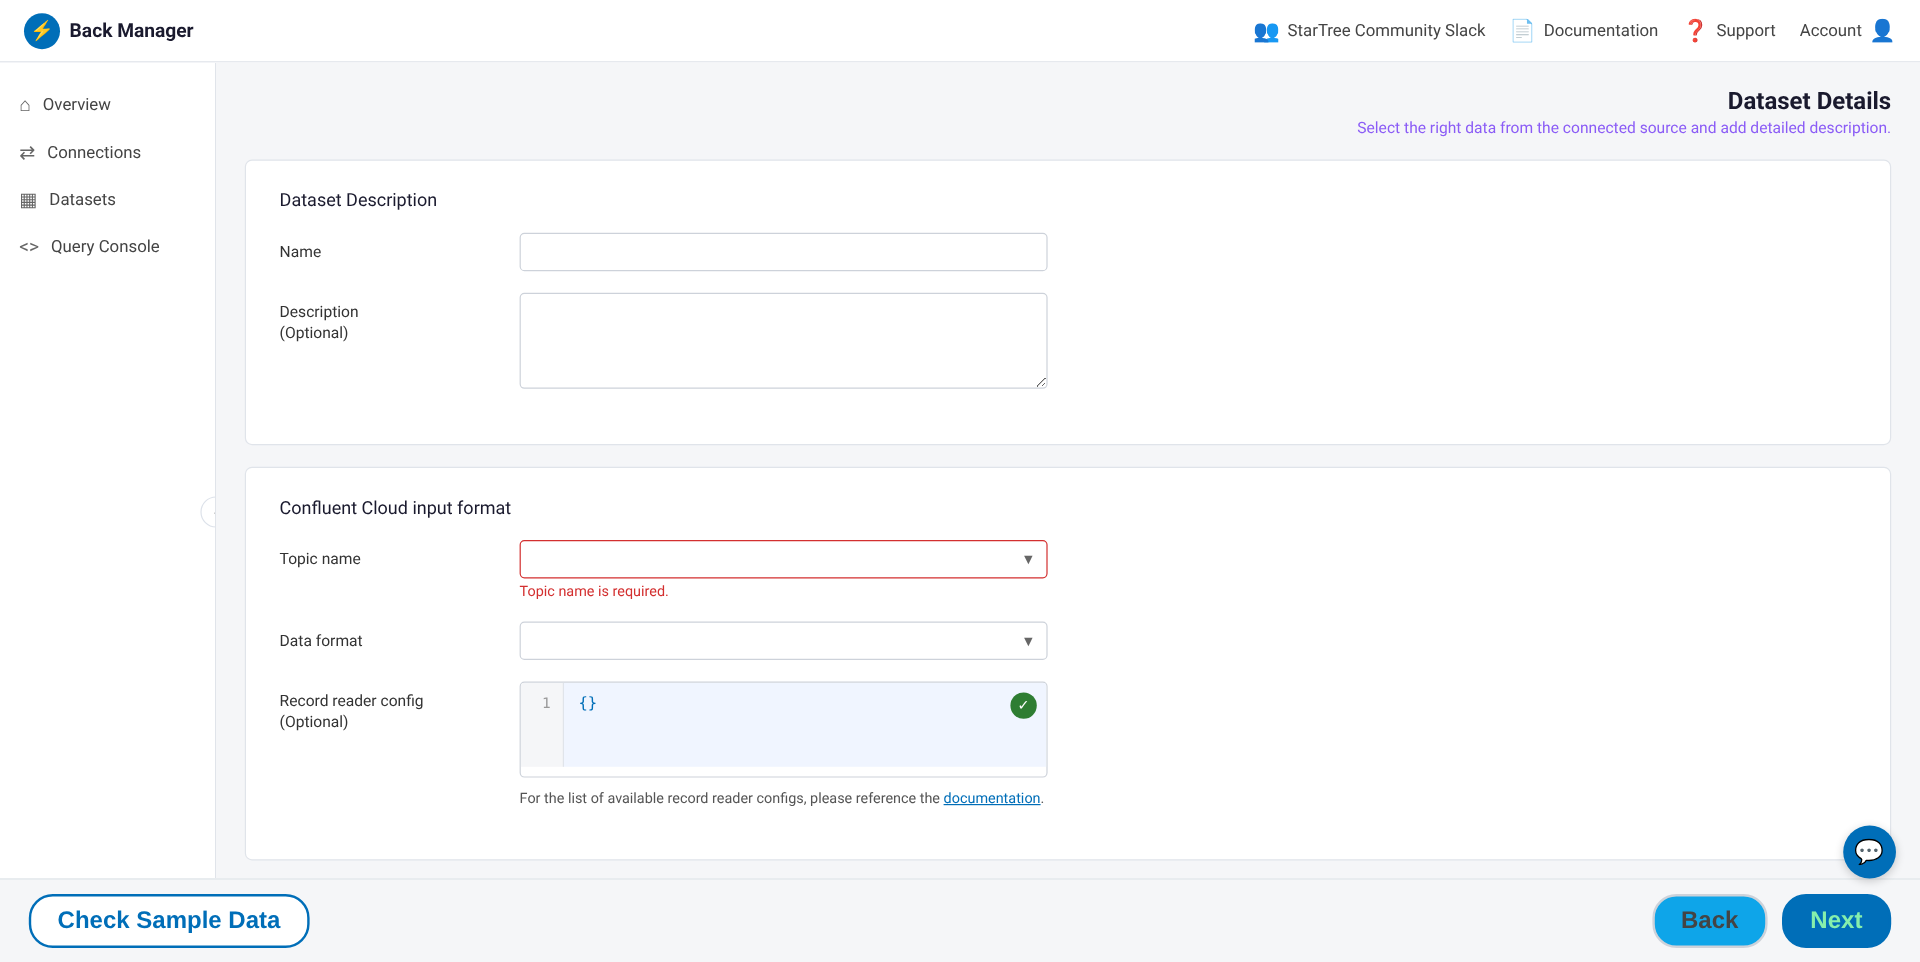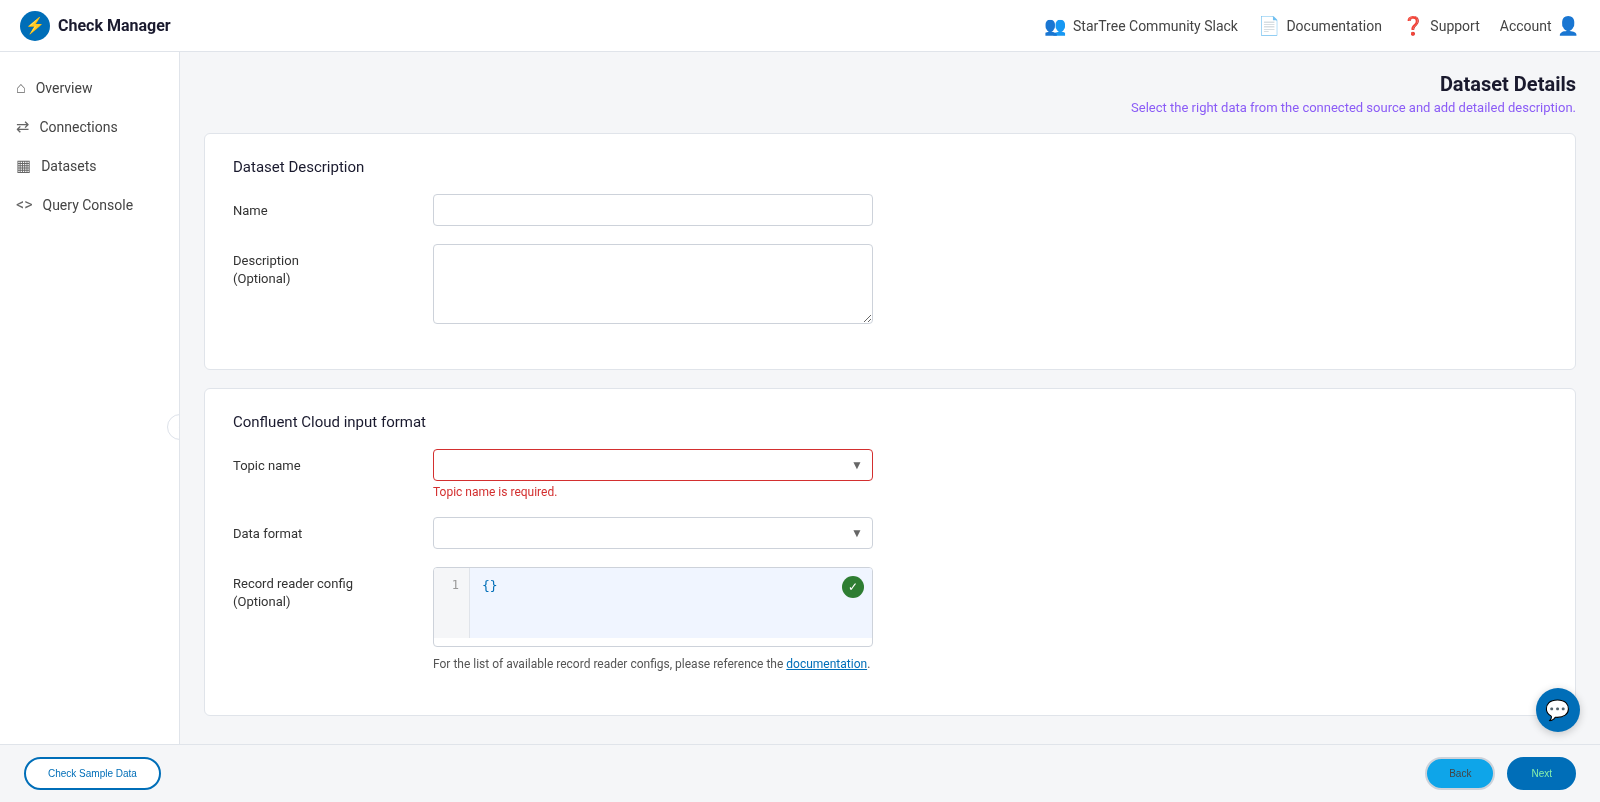--- a/index.html
+++ b/index.html
@@ -111,21 +111,21 @@
     .helper-link { color: #006eb8; text-decoration: underline; cursor: pointer; }
 
     
     .footer-bar {
       position: fixed; bottom: 0; left: 0; right: 0;
       background: #f5f6f8; border-top: 1px solid #e0e4ea;
       padding: 12px 24px; display: flex; align-items: center; justify-content: space-between;
       z-index: 50;
     }
     .btn {
-      padding: 9px 22px; border-radius: 20px; font-size: 10px; font-weight: 400;
+      padding: 9px 22px; border-radius: 20px; font-size: 20px; font-weight: 700;
       cursor: pointer; border: 2px solid transparent;
     }
     .btn-outline {
       background: #fff; border-color: #006eb8; color: #006eb8;
     }
     .btn-primary {
       background: #006eb8; color: #86efac; border-color: #006eb8;
     }
     .btn-secondary {
       background: #0ea5e9; border-color: #cdd2da; color: #444;
@@ -143,21 +143,21 @@
     }
   </style>
 </head>
 <body>
 
 <nav class="topnav">
   <div class="topnav-logo">
     <div class="bolt">
         <span>⚡</span>
       </div>
-    <span>Check Manager</span>
+    <span>Back Manager</span>
   </div>
   <div class="topnav-right">
     <div class="topnav-item">
       <span class="topnav-icon">👥</span>
       <span>StarTree Community Slack</span>
     </div>
     <div class="topnav-item">
       <span class="topnav-icon">📄</span>
       <span>Documentation</span>
     </div>

